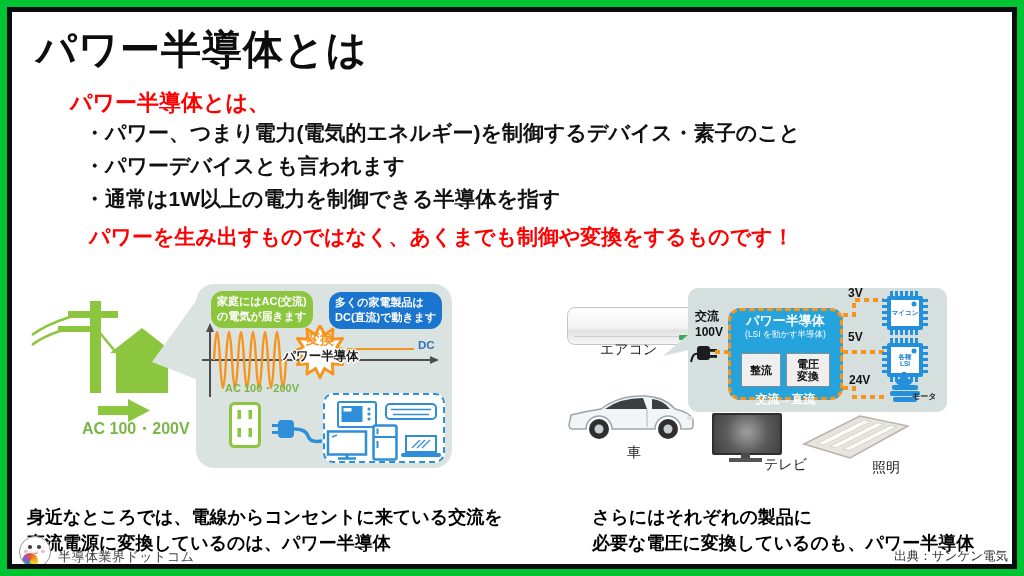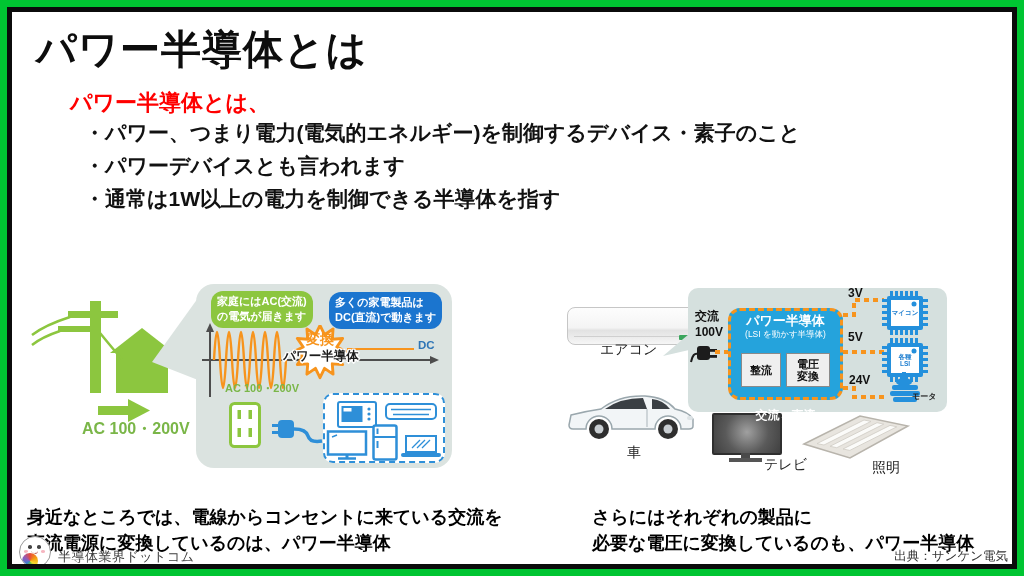--- a/index.html
+++ b/index.html
@@ -54,21 +54,21 @@
   .pbox-wrap { position:absolute; left:40px; top:20px; width:115px; height:92px; background:#25a3dc;
                border:3px dashed #f7941d; border-radius:12px; box-sizing:border-box; color:#fff;
                text-align:center; z-index:3; }
   .pbox-title { font-size:13px; font-weight:800; margin-top:3px; line-height:1.1; }
   .pbox-sub { font-size:8.5px; margin-top:1px; }
   .pbox-row { display:flex; justify-content:center; gap:5px; margin-top:12px; }
   .pblock { background:#efefef; color:#111; border:1px solid #8a8a8a; font-weight:800; font-size:11px;
             display:flex; align-items:center; justify-content:center; line-height:1.15; }
   .pblock-1 { width:38px; height:32px; }
   .pblock-2 { width:42px; height:32px; }
-  .pbox-footer { font-size:12px; font-weight:800; margin-top:20px; }
+  .pbox-footer { font-size:12px; font-weight:800; margin-top:4px; }
   .vlabel { position:absolute; font-size:12px; font-weight:800; color:#111; z-index:4; }
   .chip { position:absolute; width:46px; height:44px; z-index:4; }
   .chip-label { position:absolute; left:9px; top:9px; width:28px; height:26px; display:flex;
                 align-items:center; justify-content:center; text-align:center; font-size:6.5px;
                 font-weight:700; color:#1f7fd0; line-height:1.15; }
   .motor-label { position:absolute; left:224px; top:103px; font-size:8px; font-weight:700; color:#222; z-index:5; }
 
   
   .logo { left:19px; top:536px; width:30px; height:30px; border:1.5px solid #999; border-radius:50%;
           background:#fff; overflow:hidden; }
@@ -87,20 +87,21 @@
 
 <div class="frame">
 
   <div class="abs title">パワー半導体とは</div>
   <div class="abs intro-heading">パワー半導体とは、</div>
   <div class="abs bullets">
     <div>・パワー、つまり電力(電気的エネルギー)を制御するデバイス・素子のこと</div>
     <div>・パワーデバイスとも言われます</div>
     <div>・通常は1W以上の電力を制御できる半導体を指す</div>
   </div>
+  <div class="abs emphasis">パワーを生み出すものではなく、あくまでも制御や変換をするものです！</div>
 
   <svg class="abs" style="left:30px; top:293px; width:170px; height:132px;" viewBox="0 0 170 132">
     <g fill="#8cc63f">
       <rect x="60" y="8" width="11" height="92"></rect>
       <rect x="38" y="18" width="50" height="7"></rect>
       <rect x="28" y="33" width="42" height="6"></rect>
       <polygon points="80,60 112,35 144,60"></polygon>
       <rect x="86" y="60" width="52" height="40"></rect>
       <rect x="68" y="113" width="30" height="9"></rect>
       <polygon points="98,106 120,117.5 98,129"></polygon>

